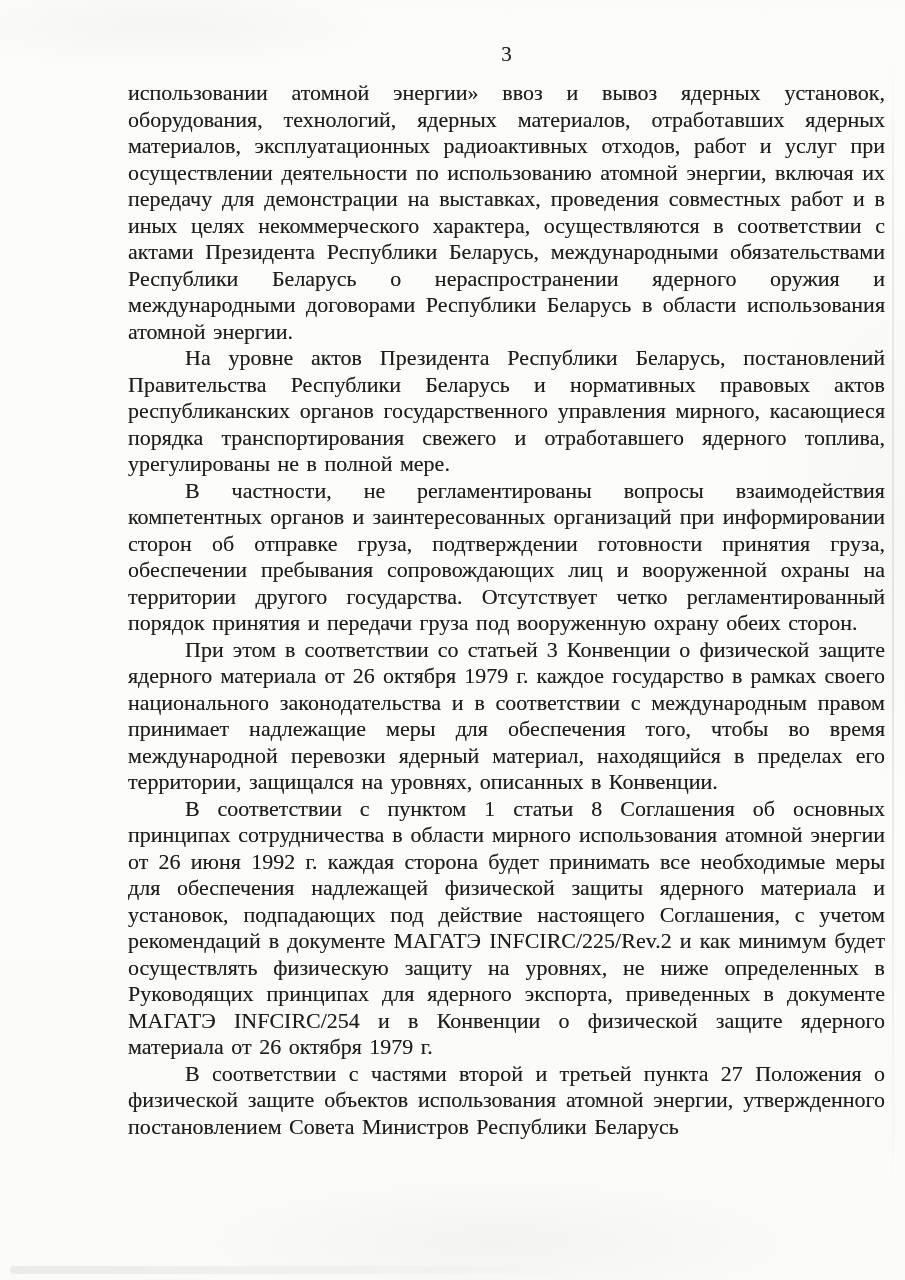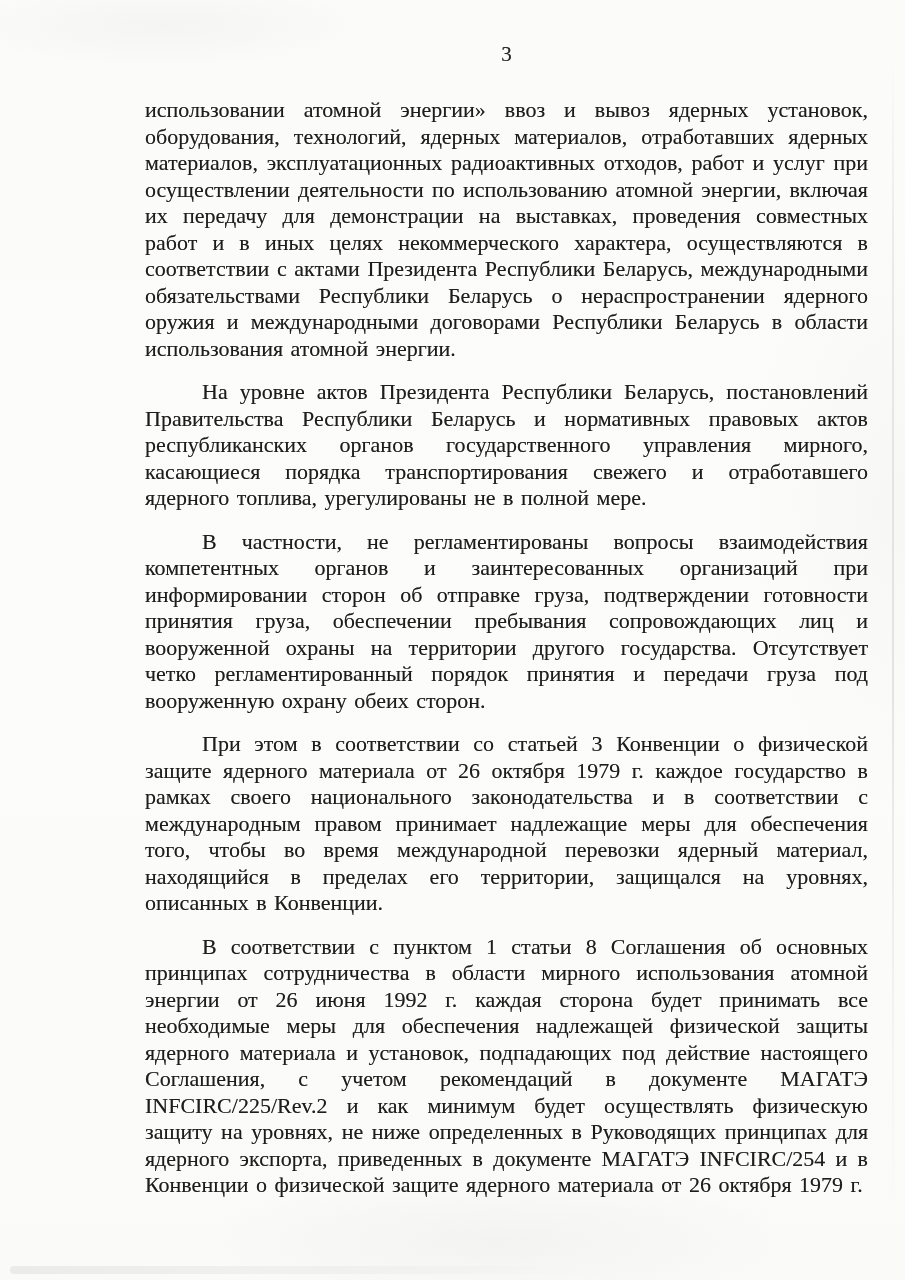--- a/index.html
+++ b/index.html
@@ -57,21 +57,21 @@
     width: 757px;
     color: #1e1d1a;
     font-size: 22px;
     line-height: 26.5px;
     text-align: justify;
     text-justify: inter-word;
     word-spacing: 2px;
     text-shadow: 0 0 0.6px rgba(40,40,38,0.5);
   }
   .document-body p.para {
-    margin: 17px;
+    margin: 0;
     padding: 0;
   }
   .document-body p.para.indent {
     text-indent: 57px;
   }
 </style>
 </head>
 <body>
 
 <div class="page">
@@ -79,14 +79,15 @@
   <div class="scan-smudge-bottom"></div>
 
   <div class="page-number">3</div>
 
   <div class="document-body">
       <p class="para">использовании атомной энергии» ввоз и вывоз ядерных установок, оборудования, технологий, ядерных материалов, отработавших ядерных материалов, эксплуатационных радиоактивных отходов, работ и услуг при осуществлении деятельности по использованию атомной энергии, включая их передачу для демонстрации на выставках, проведения совместных работ и в иных целях некоммерческого характера, осуществляются в соответствии с актами Президента Республики Беларусь, международными обязательствами Республики Беларусь о нераспространении ядерного оружия и международными договорами Республики Беларусь в области использования атомной энергии.</p>
       <p class="para indent">На уровне актов Президента Республики Беларусь, постановлений Правительства Республики Беларусь и нормативных правовых актов республиканских органов государственного управления мирного, касающиеся порядка транспортирования свежего и отработавшего ядерного топлива, урегулированы не в полной мере.</p>
       <p class="para indent">В частности, не регламентированы вопросы взаимодействия компетентных органов и заинтересованных организаций при информировании сторон об отправке груза, подтверждении готовности принятия груза, обеспечении пребывания сопровождающих лиц и вооруженной охраны на территории другого государства. Отсутствует четко регламентированный порядок принятия и передачи груза под вооруженную охрану обеих сторон.</p>
       <p class="para indent">При этом в соответствии со статьей 3 Конвенции о физической защите ядерного материала от 26 октября 1979 г. каждое государство в рамках своего национального законодательства и в соответствии с международным правом принимает надлежащие меры для обеспечения того, чтобы во время международной перевозки ядерный материал, находящийся в пределах его территории, защищался на уровнях, описанных в Конвенции.</p>
       <p class="para indent">В соответствии с пунктом 1 статьи 8 Соглашения об основных принципах сотрудничества в области мирного использования атомной энергии от 26 июня 1992 г. каждая сторона будет принимать все необходимые меры для обеспечения надлежащей физической защиты ядерного материала и установок, подпадающих под действие настоящего Соглашения, с учетом рекомендаций в документе МАГАТЭ INFCIRC/225/Rev.2 и как минимум будет осуществлять физическую защиту на уровнях, не ниже определенных в Руководящих принципах для ядерного экспорта, приведенных в документе МАГАТЭ INFCIRC/254 и в Конвенции о физической защите ядерного материала от 26 октября 1979 г.</p>
+      <p class="para indent">В соответствии с частями второй и третьей пункта 27 Положения о физической защите объектов использования атомной энергии, утвержденного постановлением Совета Министров Республики Беларусь</p>
     </div>
 </div>
 
 </body></html>

